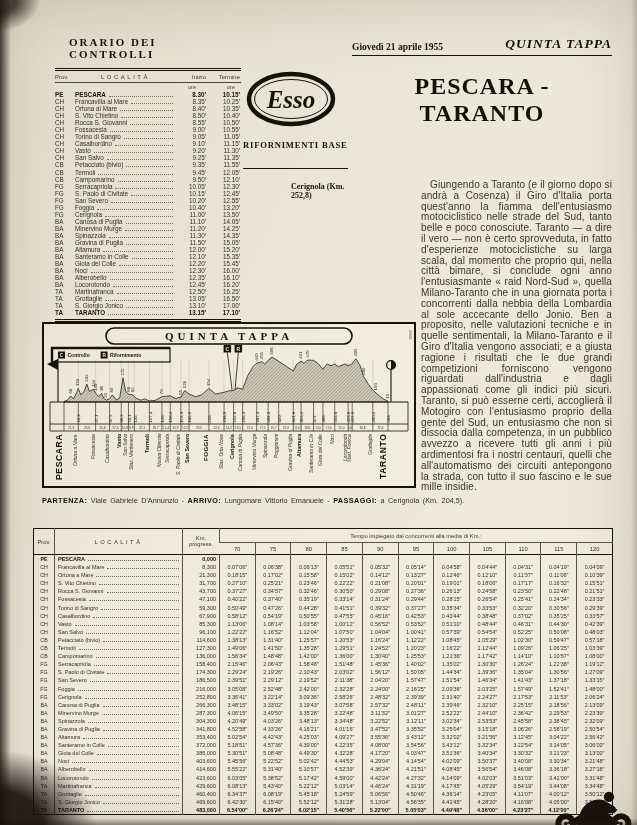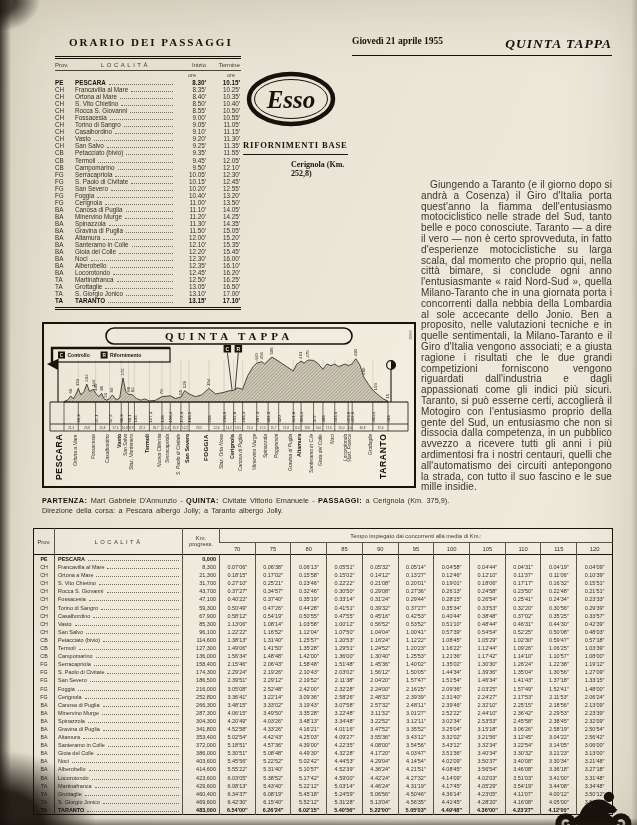--- a/index.html
+++ b/index.html
@@ -28,25 +28,25 @@
   .or-ore .o2{width:34px;text-align:right;padding-right:6px;}
   .or-row{display:flex;align-items:baseline;height:7.05px;font-size:6.3px;color:#332e23;}
   .or-row .p{width:20px;}
   .or-row .l{white-space:nowrap;}
   .or-row .d{flex:1;border-bottom:1px dotted #756f5e;margin:0 3px 1px 3px;min-width:3px;}
   .or-row .i{width:30px;text-align:right;}
   .or-row .t{width:34px;text-align:right;padding-right:1px;}
   .or-row.bold{font-weight:bold;color:#17130b;}
   
   .esso{position:absolute;left:243px;top:70px;width:110px;}
-  .esso .rif{font:bold 8.6px "Liberation Serif",serif;letter-spacing:.8px;color:#17130b;border-bottom:1px solid #17130b;display:inline-block;padding-bottom:4px;}
-  .esso .cer{margin-top:5px;font:bold 8px "Liberation Serif",serif;color:#17130b;padding-left:48px;}
+  .esso .rif{font:bold 8.6px "Liberation Serif",serif;letter-spacing:.8px;color:#17130b;border-bottom:1px solid #17130b;display:inline-block;padding-bottom:18px;}
+  .esso .cer{margin-top:13px;font:bold 8px "Liberation Serif",serif;color:#17130b;padding-left:48px;}
   
   .hdr{position:absolute;left:352px;top:36px;width:260px;}
-  .hdr-l1{display:flex;justify-content:space-between;align-items:flex-start;border-bottom:1.5px solid #14110a;padding-bottom:3px;}
+  .hdr-l1{display:flex;justify-content:space-between;align-items:flex-end;border-bottom:1.5px solid #14110a;padding-bottom:3px;}
   .hdr-date{font:bold 9.5px "Liberation Serif",serif;color:#17130b;}
   .hdr-stage{font:bold italic 13.5px "Liberation Serif",serif;letter-spacing:1px;color:#14110a;}
   .hdr-kmwrap{display:flex;justify-content:flex-end;}
   .hdr-km{width:180px;text-align:right;font:bold 10.5px "Liberation Serif",serif;color:#14110a;padding:3px 4px 3px 0;border-bottom:1.3px solid #14110a;}
   .route{margin-top:17px;text-align:center;font:bold 24px "Liberation Serif",serif;letter-spacing:1px;color:#14110a;}
   
   .article{position:absolute;left:421px;top:170px;width:191px;font-size:10px;line-height:10.8px;text-align:justify;color:#3a352a;text-indent:9px;letter-spacing:.1px;}
   
   .chartbox{position:absolute;left:42px;top:322px;width:374px;height:166px;border:2px solid #17130b;box-sizing:border-box;background:rgba(255,252,240,.25);}
   .stations{position:absolute;left:0;top:110px;width:370px;height:52px;}
@@ -77,21 +77,21 @@
   .colP{width:21px;}.colL{width:128px;}.colK{width:37px;}
   
   .moto{position:absolute;left:545px;top:789px;z-index:30;}
 </style>
 </head>
 <body>
 
 <div class="page">
 
   <section class="orario">
-    <h2>ORARIO DEI PASSAGGI</h2>
+    <h2>ORARIO DEI CONTROLLI</h2>
     <div class="or-table">
       <div class="or-head">
         <span class="c1">Prov.</span>
         <span class="c2">LOCALITÀ</span>
         <span class="c3">Inizio</span>
         <span class="c4">Termine</span>
       </div>
       <div class="or-ore">
         <span class="sp"></span>
         <span class="o1">ore</span>
@@ -334,20 +334,21 @@
     </svg>
     <div class="rif">RIFORNIMENTI BASE</div>
     <div class="cer">Cerignola (Km. 252,8)</div>
   </div>
 
   <header class="hdr">
     <div class="hdr-l1">
       <span class="hdr-date">Giovedì 21 aprile 1955</span>
       <span class="hdr-stage">QUINTA TAPPA</span>
     </div>
+    <div class="route">PESCARA - TARANTO</div>
   </header>
 
   <p class="article">Giungendo a Taranto (e il giorno dopo si andrà a Cosenza) il Giro d'Italia porta quest'anno la fiamma dell'entusiasmo motociclistico nelle strade del Sud, tanto belle e poco conosciute. Taranto — a dire il vero — non è certo sprovveduta, in fatto d'esperienze motociclistiche su larga scala, dal momento che proprio qui, nella città bimare, si conclude ogni anno l'entusiasmante « raid Nord-Sud », quella Milano-Taranto che in una giornata porta i concorrenti dalla nebbia della Lombardia al sole accecante dello Jonio. Ben a proposito, nelle valutazioni tecniche e in quelle sentimentali, la Milano-Taranto e il Giro d'Italia vengono associati; e a giusta ragione i risultati che le due grandi competizioni forniscono vengono riguardati dall'industria e dagli appassionati come gli indici più sicuri. Taranto, si può esserne certi, accoglierà il Motogiro con l'entusiasmo proprio della gente del Sud, un entusiasmo che non si dissocia dalla competenza, in un pubblico avvezzo a ricevere tutti gli anni i più ardimentosi fra i nostri centauri, quelli che all'automatismo dei circuiti antepongono la strada, con tutto il suo fascino e le sue mille insidie.</p>
 
   <div class="chartbox">
     <svg id="psvg" width="370" height="110" viewBox="0 0 370 110">
         <defs>
           <pattern id="hatch" width="2.4" height="2.4" patternUnits="userSpaceOnUse" patternTransform="rotate(45)">
             <rect x="0" y="0" width="2.4" height="2.4" fill="#cfc9b8"></rect>
             <line x1="0" y1="0" x2="0" y2="2.4" stroke="#7d7666" stroke-width="0.8"></line>
@@ -542,27 +543,26 @@
         <div class="st" style="left: 300.154px;">Locorotondo</div>
         <div class="st" style="left: 304.179px;">Mart. Franca</div>
         <div class="st" style="left: 324.84px;">Grottaglie</div>
         <div class="st st-big" style="left: 335px;">TARANTO</div>
       </div>
   </div>
 
   <div class="rinfo">
     <div>
       <b>PARTENZA:</b>
-      <span>Mart Gabriele D'Annunzio  -</span>
-      <b>QUINTA:</b>
-      <span>Civitate Vittorio Emanuele  -</span>
+      <span>Viale Gabriele D'Annunzio  -</span>
+      <b>ARRIVO:</b>
+      <span>Lungomare Vittorio Emanuele  -</span>
       <b>PASSAGGI:</b>
-      <span>a Cerignola (Km. 375,9).</span>
+      <span>a Cerignola (Km. 204,5).</span>
     </div>
-    <div>Direzione della corsa: a Pescara albergo Jolly; a Taranto albergo Jolly.</div>
   </div>
 
   <table class="tt">
     <colgroup>
       <col class="colP">
         <col class="colL">
         <col class="colK">
       <col>
         <col>
         <col>

